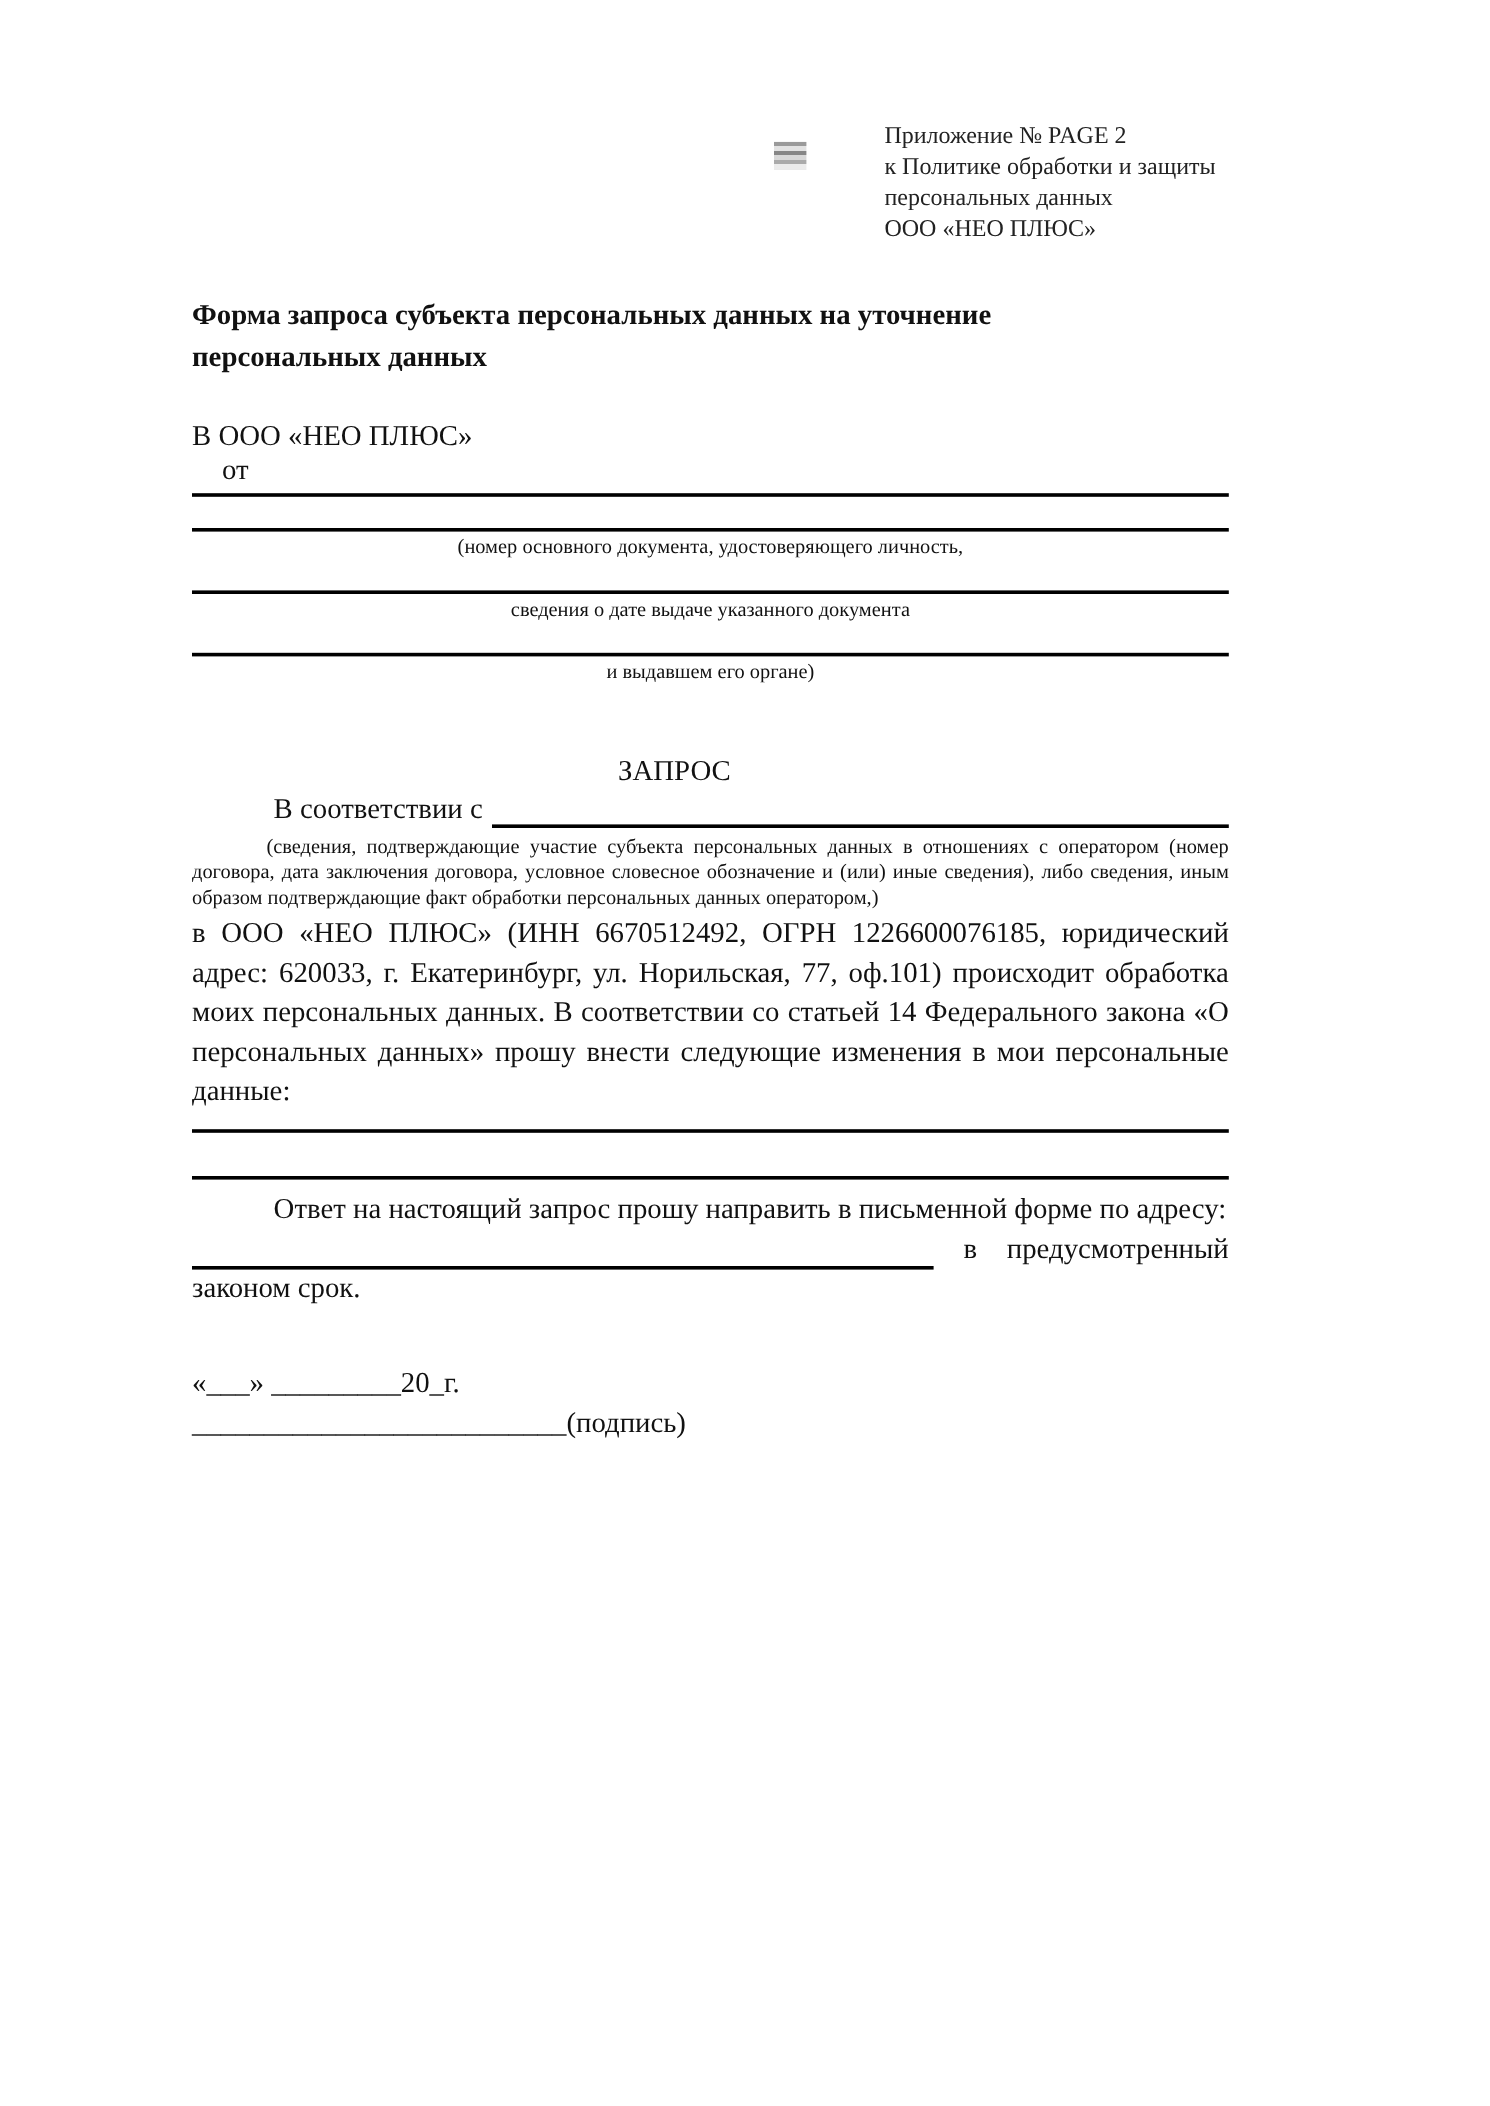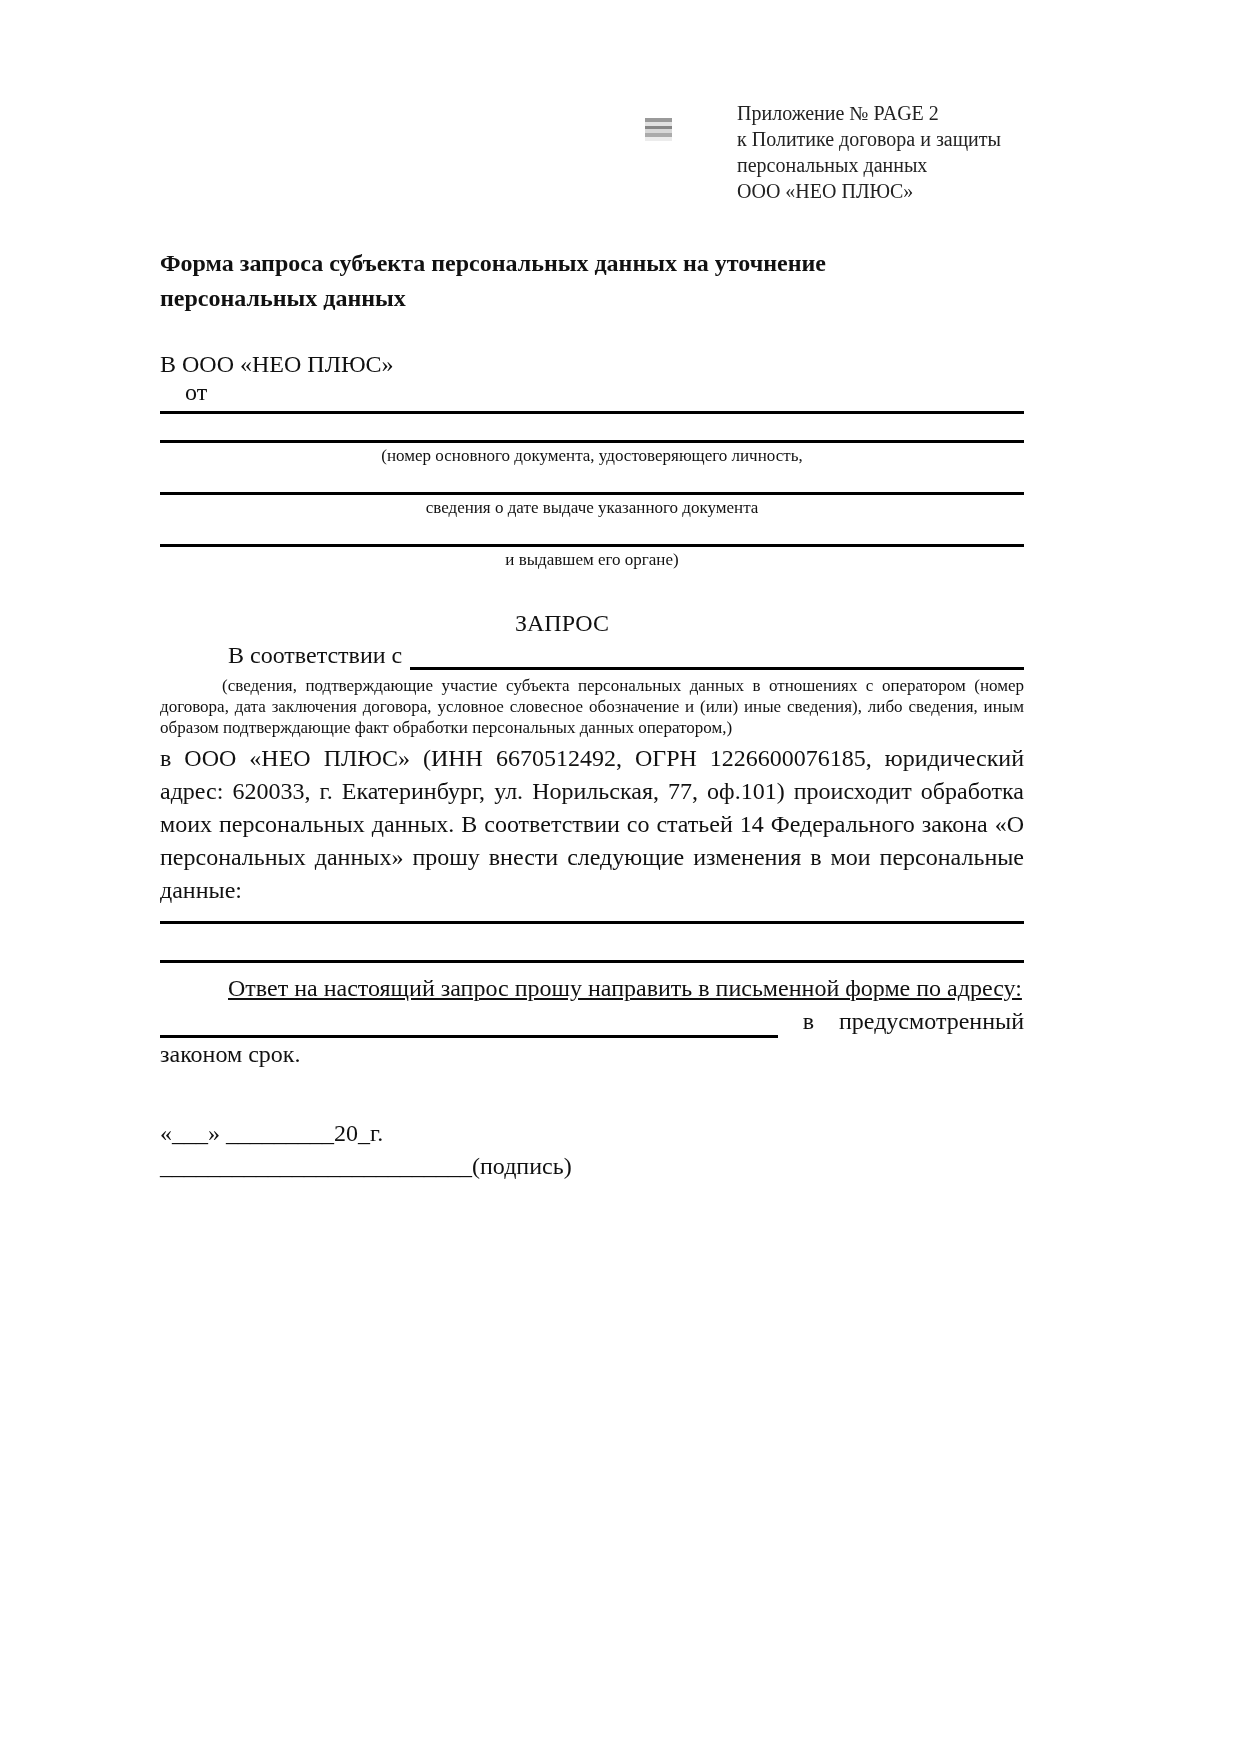--- a/index.html
+++ b/index.html
@@ -24,49 +24,49 @@
   .hdr-note div{white-space:nowrap;}
   .form-title{
     margin-top:42px;margin-right:60px;
     font-weight:bold;text-align:left;line-height:35px;
   }
   .addressee{margin-top:34px;line-height:28px;}
   .addr-from{padding-left:25px;}
   .fill-rule{border-bottom:3px solid #000;height:26px;}
   .fill-rule.first{height:5px;}
   .fill-caption{font-size:17px;line-height:21px;text-align:center;padding-top:2px;}
-  .zapros{margin-top:40px;text-align:center;margin-right:60px;}
+  .zapros{margin-top:60px;text-align:center;margin-right:60px;}
   .intro-row{display:flex;align-items:flex-start;margin-top:2px;padding-left:68px;line-height:33px;}
   .intro-row .lbl{white-space:nowrap;padding-right:8px;}
   .grow-rule{flex:1 1 auto;border-bottom:3px solid #000;height:28px;}
   .fine-print{font-size:17px;line-height:21px;text-align:justify;text-indent:62px;margin-top:3px;}
   .body-par{text-align:justify;line-height:33px;margin-top:4px;}
   .blank-rule-1{border-bottom:3px solid #000;height:14px;}
   .blank-rule-2{border-bottom:3px solid #000;height:36px;}
-  .reply-par{line-height:33px;text-indent:68px;margin-top:9px;text-decoration:underline;}
+  .reply-par{line-height:33px;text-indent:68px;margin-top:9px;}
   .reply-row{display:flex;align-items:flex-end;justify-content:space-between;line-height:33px;}
   .reply-row .short-rule{width:618px;border-bottom:3px solid #000;height:28px;}
   .reply-row .w2{padding-right:0;}
   .tail{line-height:33px;}
   .footer-row{
     display:flex;justify-content:space-between;align-items:baseline;
     margin-top:46px;line-height:33px;flex-direction:column;
   }
   .footer-row .sig{white-space:nowrap;margin-right:2px;}
 </style>
 </head>
 <body>
 
 <div class="page">
 
   <div class="artifact"></div>
 
   <div class="hdr-note">
     <div>Приложение №  PAGE 2</div>
-    <div>к Политике договора и защиты</div>
+    <div>к Политике обработки и защиты</div>
     <div>персональных данных</div>
     <div>ООО «НЕО ПЛЮС»</div>
   </div>
 
   <div class="form-title">Форма запроса субъекта персональных данных на уточнение персональных данных</div>
 
   <div class="addressee">
     <div>В ООО «НЕО ПЛЮС»</div>
     <div class="addr-from">от</div>
 

